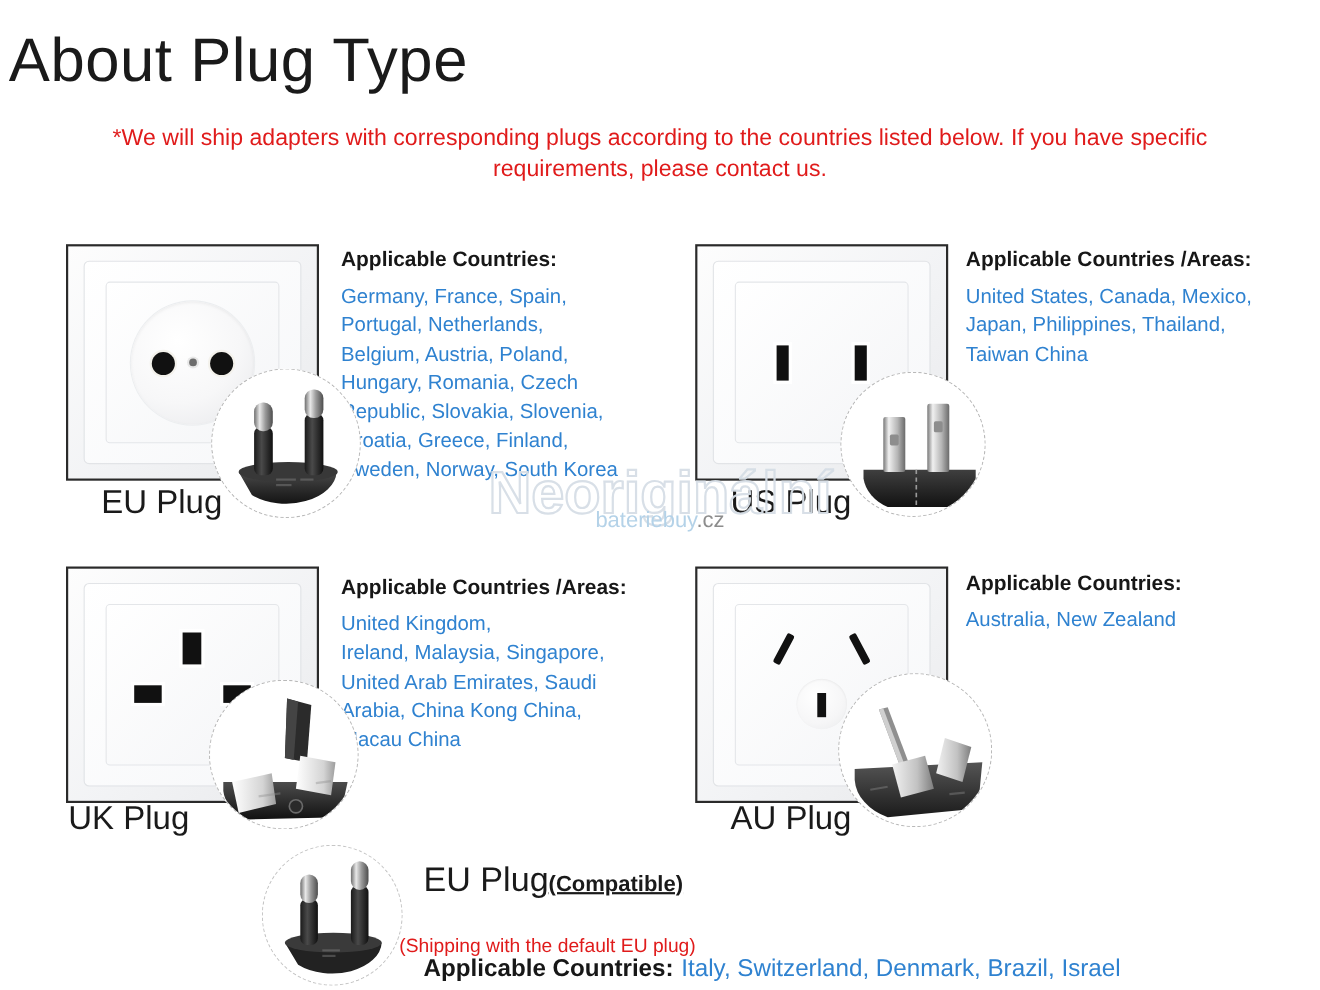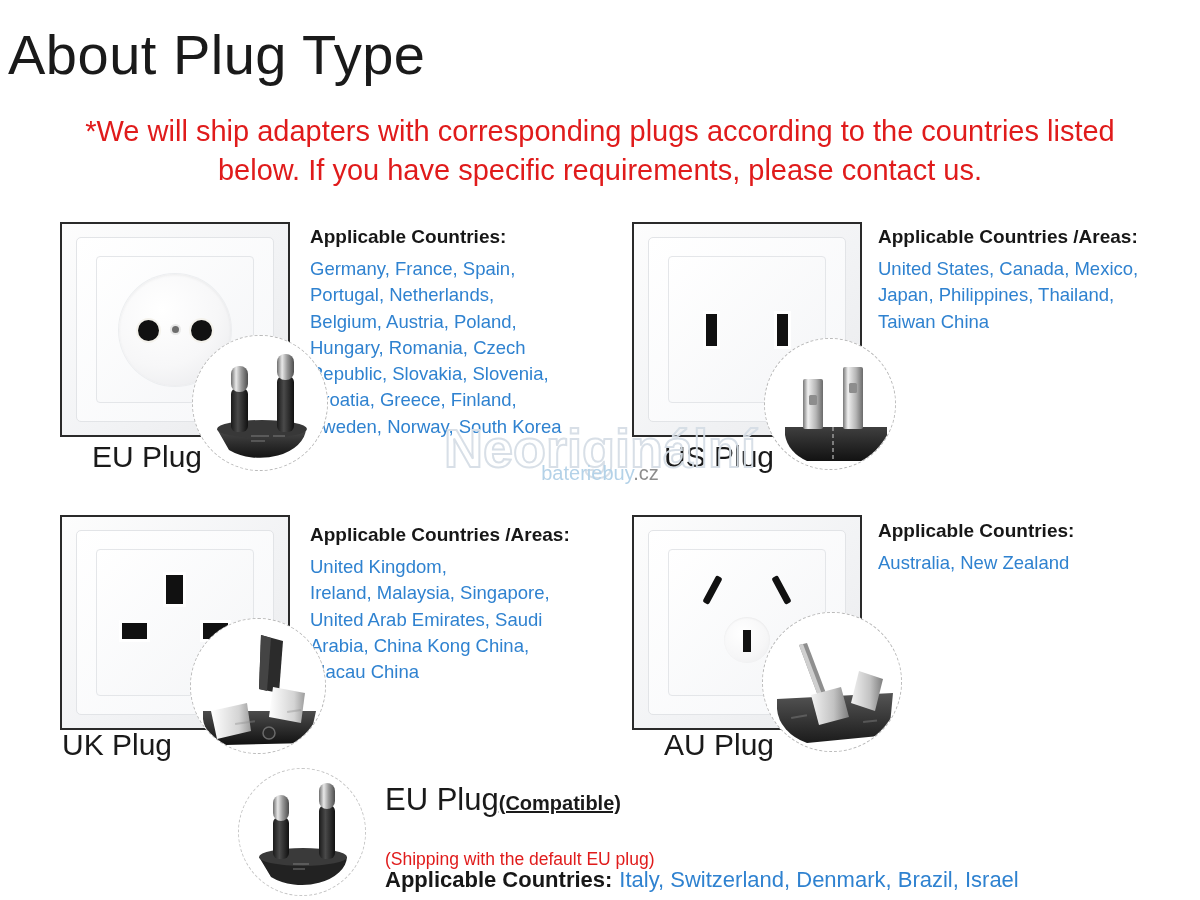--- a/index.html
+++ b/index.html
@@ -30,21 +30,21 @@
     color: #1a1a1a;
     letter-spacing: 0.5px;
     line-height: 1.1;
   }
   .subtitle {
     position: absolute;
     left: 60px;
     top: 112px;
     width: 1080px;
     text-align: center;
-    font-size: 29px;
+    font-size: 21px;
     font-weight: 400;
     color: #e01b1b;
     line-height: 1.35;
   }
 
   
   .wm-wrap {
     position: absolute;
     left: 400px;
     top: 405px;
@@ -255,21 +255,21 @@
     color: #171717;
     white-space: nowrap;
   }
   .compat-line .countries {
     font-weight: 400;
     color: #2f82d0;
     padding-left: 7px;
   }
   .compat-note {
     position: absolute;
-    left: 385px; top: 849px;
+    left: 363px; top: 849px;
     font-size: 17.5px;
     color: #e01b1b;
     white-space: nowrap;
   }
 </style>
 </head>
 <body>
 
 <div id="page">
 

